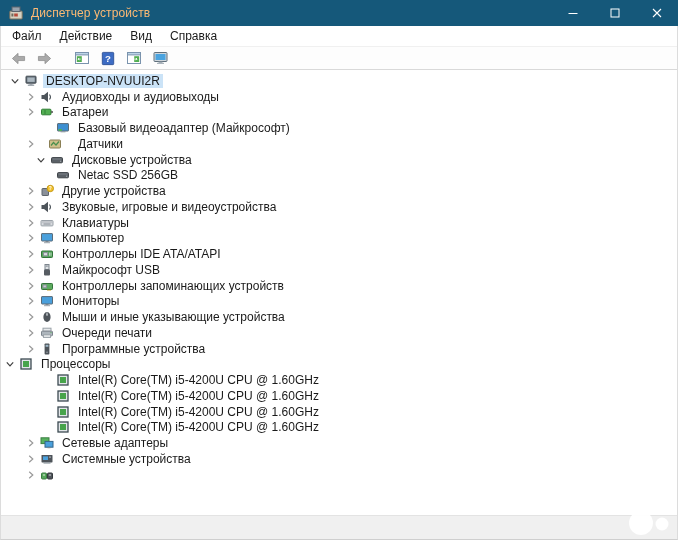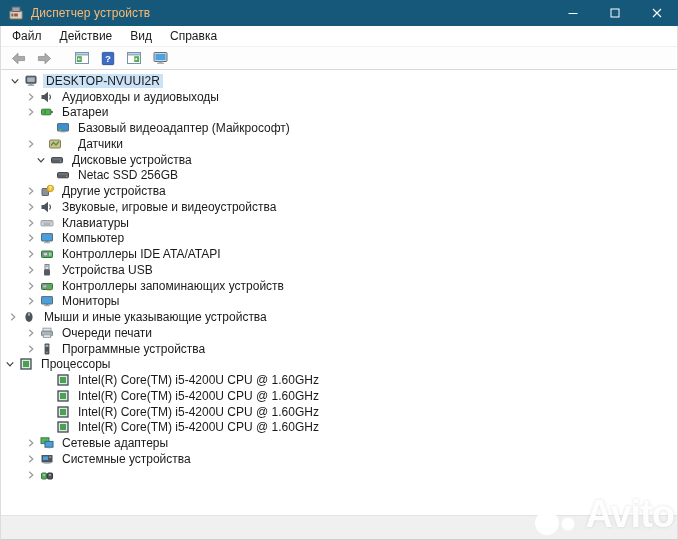--- a/index.html
+++ b/index.html
@@ -345,21 +345,21 @@
             </svg>
           </span>
           <span class="row-icon">
             <svg width="14" height="14" viewBox="0 0 14 14">
               <rect x="5" y="1.5" width="4" height="5" fill="#dfe3e6" stroke="#7d858d"></rect>
               <rect x="5.8" y="2.4" width="1" height="1.4" fill="#7d858d"></rect>
               <rect x="7.4" y="2.4" width="1" height="1.4" fill="#7d858d"></rect>
               <rect x="4" y="6.5" width="6" height="6" rx="1" fill="#565c62"></rect>
             </svg>
           </span>
-          <span class="row-label">Устройства USB</span>
+          <span class="row-label">Майкрософт USB</span>
         </div>
         <div class="tree-row" style="padding-left: 21px;">
           <span class="chev">
             <svg width="10" height="10" viewBox="0 0 10 10">
               <polyline points="3.2,1.8 6.8,5 3.2,8.2" fill="none" stroke="#9a9a9a" stroke-width="1.2"></polyline>
             </svg>
           </span>
           <span class="row-icon">
             <svg width="14" height="14" viewBox="0 0 14 14">
               <rect x="1.5" y="4.5" width="11" height="6" rx="0.8" fill="#5cab5f" stroke="#33743a"></rect>
@@ -377,21 +377,21 @@
           </span>
           <span class="row-icon">
             <svg width="14" height="14" viewBox="0 0 14 14">
               <rect x="1.5" y="2.6" width="11" height="7.4" rx="0.5" fill="#4aa0dc" stroke="#5a6b78"></rect>
               <rect x="5.5" y="10" width="3" height="1.2" fill="#7d858d"></rect>
               <rect x="4" y="11.2" width="6" height="1" fill="#9aa2aa"></rect>
             </svg>
           </span>
           <span class="row-label">Мониторы</span>
         </div>
-        <div class="tree-row" style="padding-left: 3px;">
+        <div class="tree-row" style="padding-left: 21px;">
           <span class="chev">
             <svg width="10" height="10" viewBox="0 0 10 10">
               <polyline points="3.2,1.8 6.8,5 3.2,8.2" fill="none" stroke="#9a9a9a" stroke-width="1.2"></polyline>
             </svg>
           </span>
           <span class="row-icon">
             <svg width="14" height="14" viewBox="0 0 14 14">
               <ellipse cx="7" cy="7" rx="3.6" ry="5" fill="#4e545a"></ellipse>
               <line x1="7" y1="2.4" x2="7" y2="6" stroke="#c9ced2" stroke-width="0.9"></line>
               <rect x="6.4" y="3.4" width="1.2" height="1.8" rx="0.6" fill="#c9ced2"></rect>
@@ -539,14 +539,13 @@
   <span class="wm-circles">
     <svg width="46" height="48" viewBox="0 0 46 48">
       <g fill="rgba(255,255,255,0.95)">
         <circle cx="10" cy="10" r="6.5"></circle>
         <circle cx="31" cy="12" r="10"></circle>
         <circle cx="13" cy="33" r="12"></circle>
         <circle cx="34" cy="34" r="6.5"></circle>
       </g>
     </svg>
   </span>
-  <span class="wm-text">Avito</span>
 </div>
 
 </body></html>

